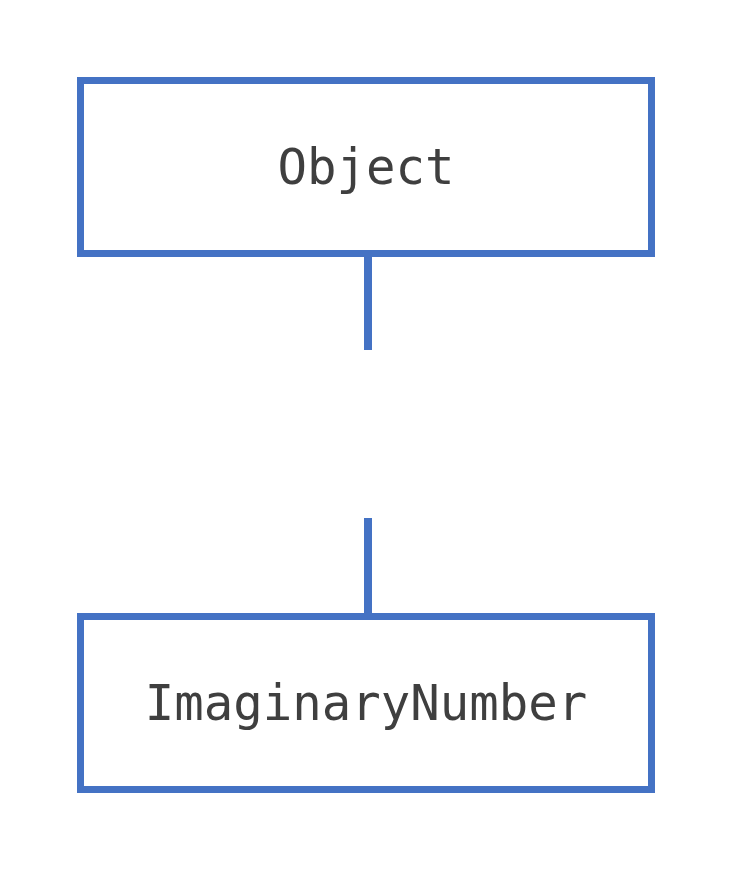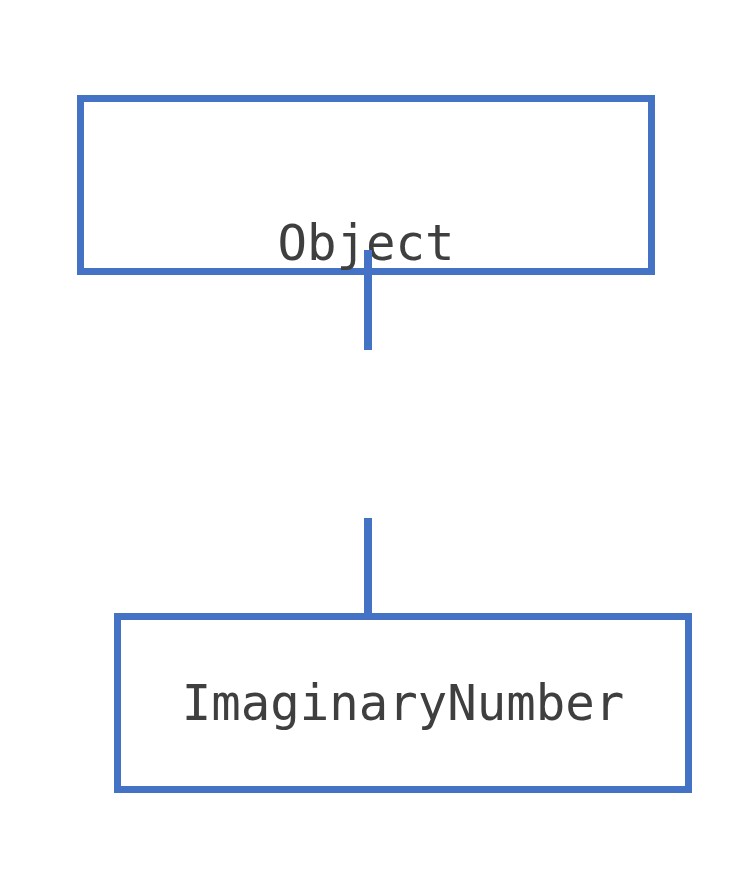--- a/index.html
+++ b/index.html
@@ -26,23 +26,23 @@
     align-items: center;
     justify-content: center;
   }
   .node-label {
     font-family: "DejaVu Sans Mono", "Liberation Mono", monospace;
     font-size: 49px;
     color: var(--text, #3f3f3f);
     white-space: nowrap;
     line-height: 1;
   }
-  .node-object   { top: 95px; align-items: flex-end;  }
+  .node-object   { top: 77px;  }
   .node-number   { top: 343px; }
-  .node-imaginary{ top: 613px; margin-left: 37px; }
+  .node-imaginary{ top: 613px; }
   .connector {
     position: absolute;
     left: 364px;
     width: 8px;
     background: var(--accent, #4472c4);
   }
   .connector-1 { top: 250px; height: 100px; }
   .connector-2 { top: 518px; height: 102px; }
 </style>
 </head>

